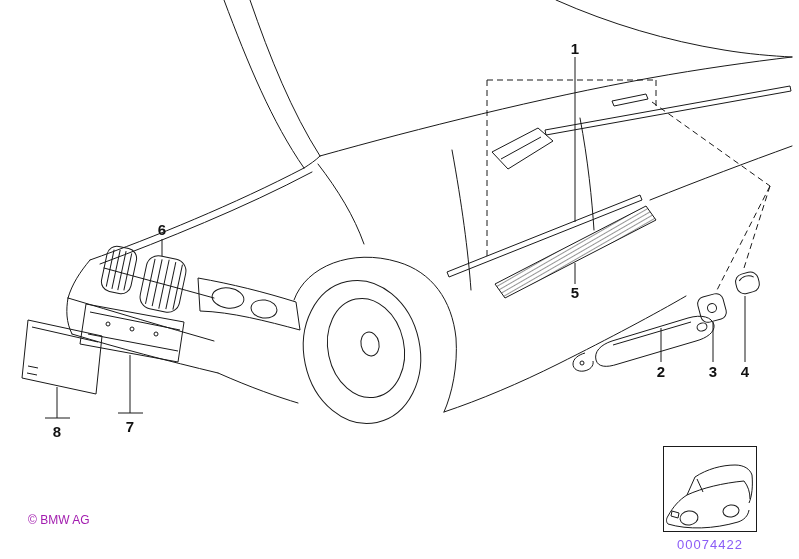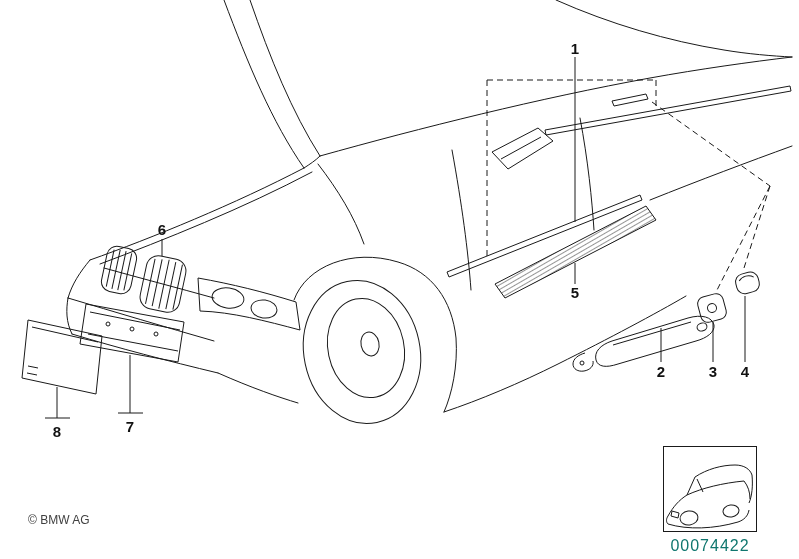--- a/index.html
+++ b/index.html
@@ -29,31 +29,31 @@
   .co-4 { left: 745px; top: 371px; }
   .co-5 { left: 575px; top: 292px; }
   .co-6 { left: 162px; top: 229px; }
   .co-7 { left: 130px; top: 426px; }
   .co-8 { left: 57px;  top: 431px; }
   .copyright {
     position: absolute;
     left: 28px;
     top: 513px;
     font-size: 12px;
-    color: #404040;
+    color: #a21caf;
   }
   .part-number {
     position: absolute;
     left: 663px;
     top: 537px;
     width: 94px;
     text-align: center;
-    font-size: 16px;
+    font-size: 13px;
     letter-spacing: 1px;
-    color: #0f766e;
+    color: #8b5cf6;
   }
 </style>
 </head>
 <body>
 
 <div class="stage">
 
   <svg width="799" height="559" viewBox="0 0 799 559">
     <defs>
       <pattern id="hatch" patternUnits="userSpaceOnUse" width="4" height="4" patternTransform="rotate(60)">

